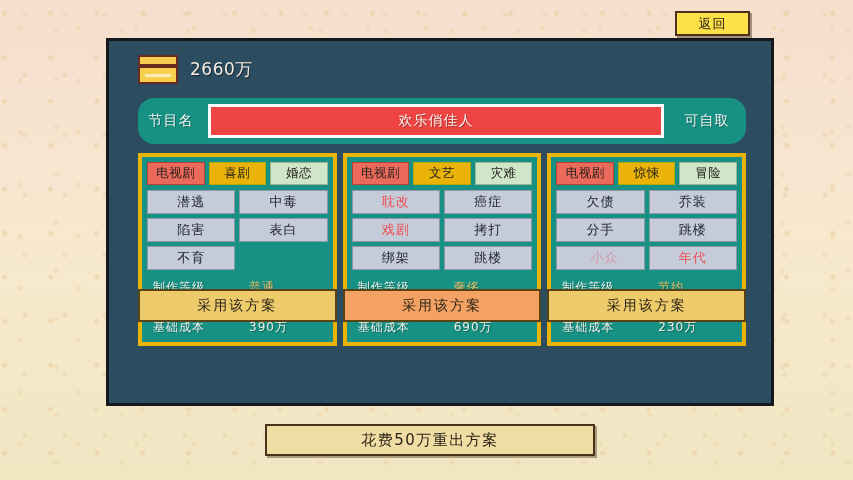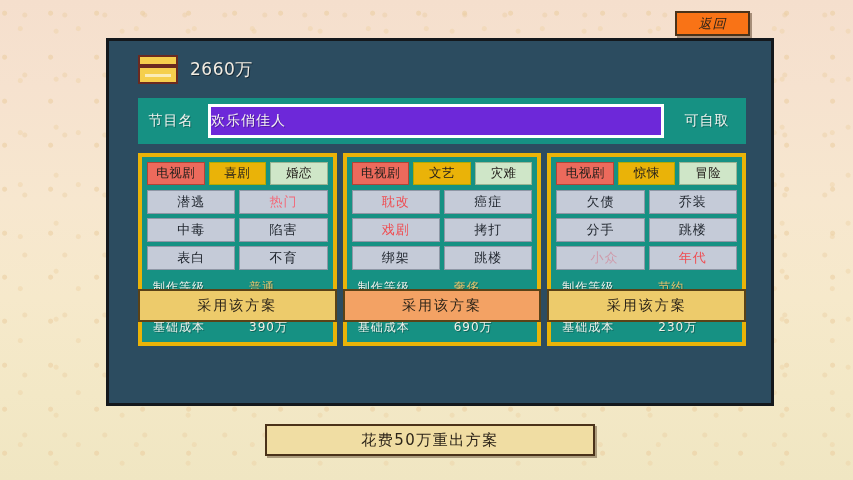--- a/index.html
+++ b/index.html
@@ -27,32 +27,31 @@
     pointer-events: none;
   }
 
   
   .return-btn {
     position: absolute;
     left: 675px;
     top: 11px;
     width: 75px;
     height: 25px;
-    background: #f97316;
+    background: #fde047;
     border: 2px solid #4a3219;
     box-shadow: 2px 2px 0 rgba(70,45,20,0.45);
     display: flex;
     align-items: center;
     justify-content: center;
     font-size: 13px;
     color: #2b2219;
     letter-spacing: 1px;
     cursor: pointer;
     box-sizing: border-box;
-    font-style: italic;
   }
 
   
   .panel {
     position: absolute;
     left: 106px;
     top: 38px;
     width: 668px;
     height: 368px;
     background: #2c4c60;
@@ -102,37 +101,39 @@
   .name-row {
     position: absolute;
     left: 29px;
     top: 57px;
     width: 608px;
     height: 46px;
     background: #169183;
     display: flex;
     align-items: center;
     box-sizing: border-box;
+    border-radius: 16px;
   }
   .name-label {
     width: 66px;
     text-align: center;
     font-size: 14px;
     color: #f3f3ef;
     letter-spacing: 1px;
     text-shadow: 1px 1px 0 rgba(0,0,0,0.3);
   }
   .name-input {
     flex: 1;
     height: 34px;
     margin: 0 4px;
     border: 3px solid #ffffff;
-    background: #6d28d9;
-    display: flex;
-    align-items: center;
+    background: #ef4444;
+    display: flex;
+    align-items: center;
+    justify-content: center;
     box-sizing: border-box;
     cursor: text;
   }
   .name-input-value {
     font-size: 14px;
     color: #f4f4ef;
     letter-spacing: 1px;
     text-shadow: 1px 1px 0 rgba(0,0,0,0.3);
   }
   .name-right {
@@ -297,21 +298,20 @@
 
   <div class="cards" id="cards">
       <div class="card">
         <div class="tag-row">
           <div class="tag genre">电视剧</div>
           <div class="tag sub">喜剧</div>
           <div class="tag extra">婚恋</div>
         </div>
         <div class="kw-grid">
           <div class="kw">潜逃</div>
-          <div class="kw hot">热门</div>
           <div class="kw">中毒</div>
           <div class="kw">陷害</div>
           <div class="kw">表白</div>
           <div class="kw">不育</div>
         </div>
         <div class="stats">
           <div class="stat-line">
             <span class="stat-label">制作等级</span>
             <span class="stat-value gold">普通</span>
           </div>

